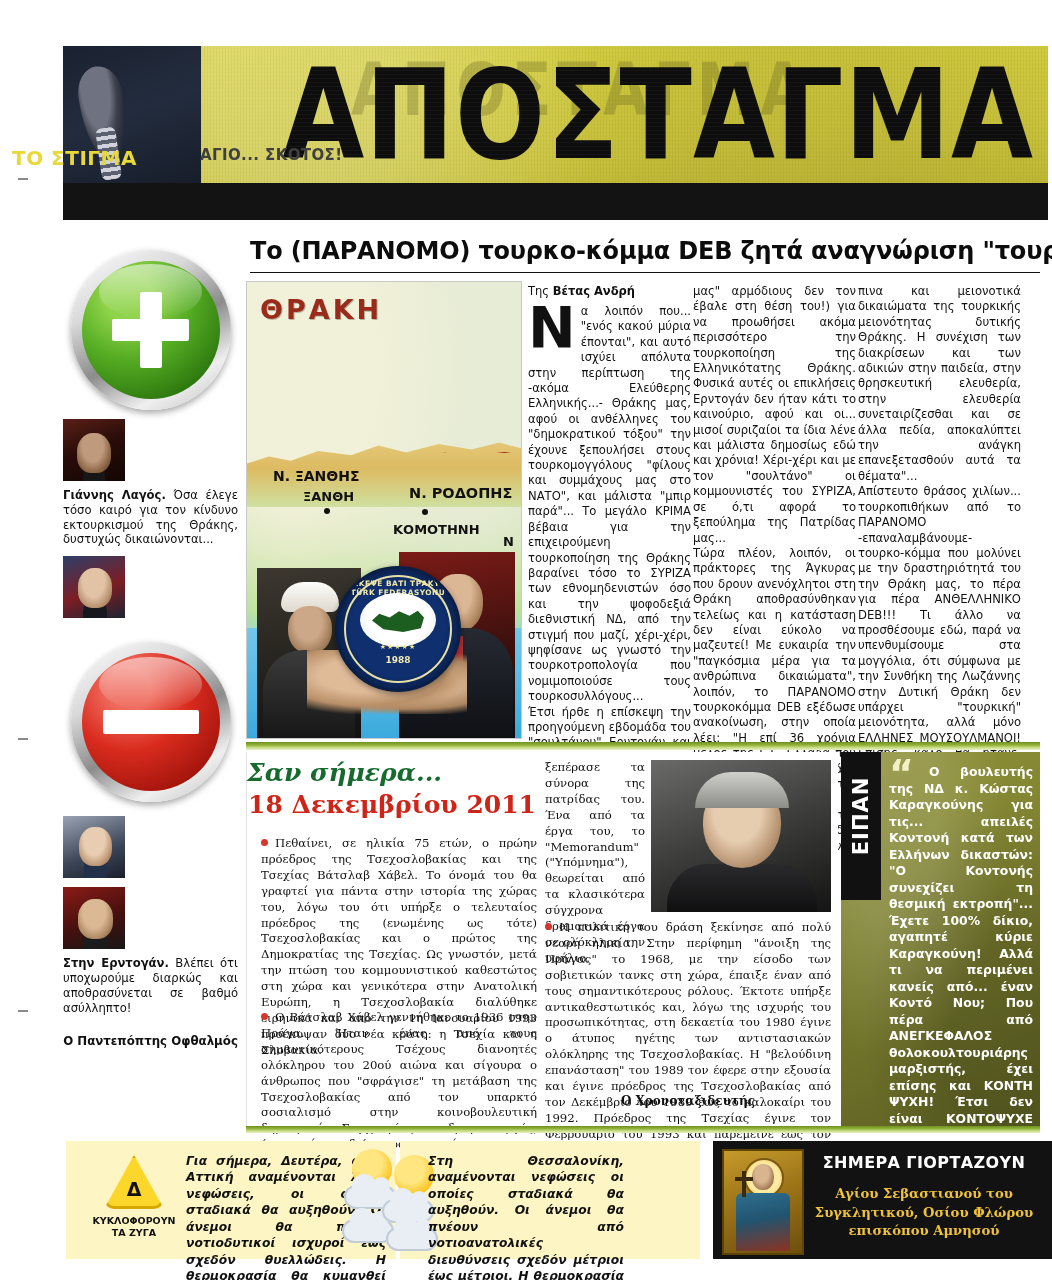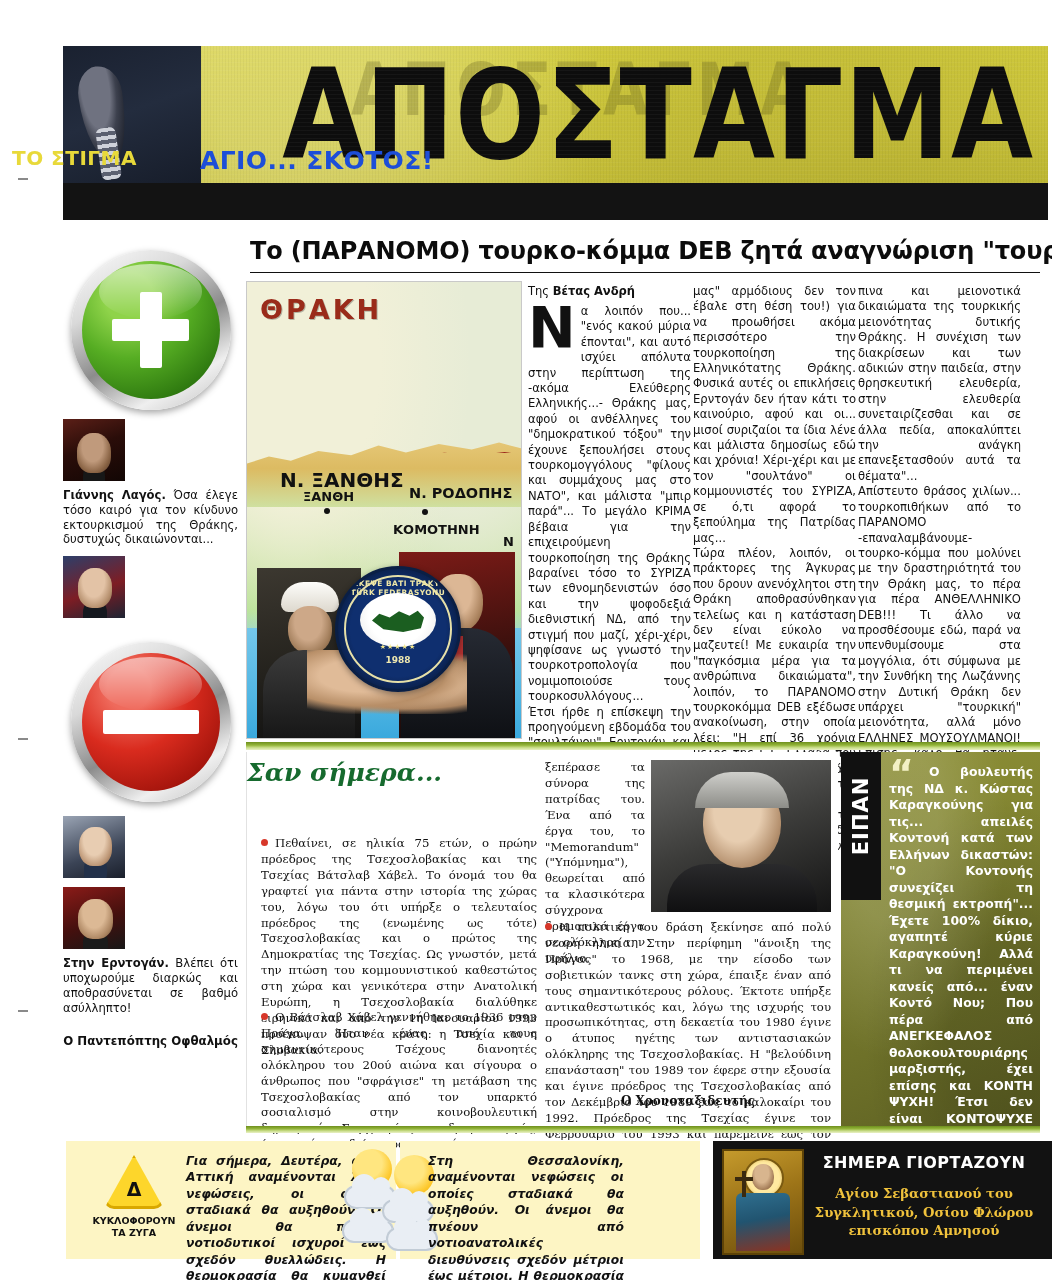--- a/index.html
+++ b/index.html
@@ -38,21 +38,21 @@
   .mast-photo{position:absolute;left:0;top:0;width:138px;height:174px;
     background:linear-gradient(160deg,#1a2130 0%,#232c3e 40%,#121722 100%);overflow:hidden;}
   .mast-photo .hand{position:absolute;left:18px;top:20px;width:44px;height:96px;
     background:radial-gradient(ellipse at 40% 22%,#6f7280 0 38%,#3d414e 55%,#20242f 80%);
     border-radius:48% 52% 40% 60%/30% 30% 70% 70%;transform:rotate(-8deg);}
   .mast-photo .hand:after{content:"";position:absolute;left:12px;top:62px;width:20px;height:52px;
     background:repeating-linear-gradient(0deg,#cfd2da 0 4px,#5b6070 4px 8px);border-radius:6px;}
   .mast-black{position:absolute;left:138px;top:137px;width:847px;height:37px;background:#131313;}
   .mast-blacklabel{position:absolute;left:0;top:137px;width:138px;height:37px;background:#131313;}
   .stigma{position:absolute;left:12px;top:146px;font-size:20px;font-weight:bold;color:#e8d93a;letter-spacing:.5px;}
-  .skotos{position:absolute;left:200px;top:146px;font-size:25px;font-weight:bold;color:#1d4ed8;letter-spacing:.4px;text-align:right;}
+  .skotos{position:absolute;left:200px;top:146px;font-size:15px;font-weight:bold;color:#404040;letter-spacing:.4px;text-align:right;}
 
   
   .headline{position:absolute;left:250px;top:236px;width:790px;height:32px;
     font-size:25px;font-weight:bold;color:#0c0c0c;white-space:nowrap;
     transform:scaleX(.96);transform-origin:left center;letter-spacing:-.2px;}
   .hl-rule{position:absolute;left:250px;top:272px;width:790px;height:1px;background:#111;}
 
   
   .sidebar{position:absolute;left:63px;top:250px;width:175px;}
   .badge{width:160px;height:160px;margin:0 auto;position:relative;}
@@ -102,21 +102,21 @@
     background:linear-gradient(180deg,#e7c97a 0%,#dcbb62 45%,#cfe0a0 100%);
     clip-path:polygon(0 38%,8% 28%,16% 34%,26% 20%,38% 26%,48% 12%,58% 22%,70% 10%,82% 18%,92% 8%,100% 16%,100% 100%,0 100%);}
   .map-border{position:absolute;left:0;top:168px;width:274px;height:30px;
     border-top:3px solid #9c2a1c;
     clip-path:polygon(0 40%,9% 25%,18% 34%,28% 18%,40% 25%,50% 10%,60% 20%,72% 8%,84% 16%,94% 6%,100% 14%,100% 100%,0 100%);}
   .map-sea{position:absolute;left:0;bottom:0;width:274px;height:110px;
     background:linear-gradient(180deg,#74c6ea 0%,#53b7e4 60%,#3aa9dd 100%);}
   .map-label{position:absolute;font-weight:bold;color:#111;}
   .map-thraki{left:13px;top:12px;font-size:27px;color:#9a2b1a;letter-spacing:3px;
     text-shadow:1px 1px 0 rgba(0,0,0,.25);}
-  .map-xanthis{left:26px;top:186px;font-size:20px;margin-left:7px;}
+  .map-xanthis{left:26px;top:186px;font-size:14px;}
   .map-xanthi{left:56px;top:207px;font-size:13px;}
   .map-rodopis{left:162px;top:203px;font-size:14.5px;}
   .map-komotini{left:146px;top:240px;font-size:13px;}
   .map-n{left:256px;top:252px;font-size:13px;}
   .map-dot{position:absolute;width:6px;height:6px;border-radius:50%;background:#111;}
   .emblem{position:absolute;left:88px;top:284px;width:120px;height:120px;border-radius:50%;
     background:radial-gradient(circle at 50% 50%,#0f2f6f 0 56%,#0b2352 70%,#06183a 100%);
     border:3px solid #0a1f45;box-shadow:0 2px 6px rgba(0,0,0,.4);overflow:hidden;}
   .emblem .ring-txt{position:absolute;inset:6px;border-radius:50%;border:2px solid #e6e0a8;}
   .emblem .inner{position:absolute;left:22px;top:24px;width:76px;height:54px;border-radius:50%;
@@ -359,20 +359,21 @@
 
   <div class="col col3">
     <p>πινα και μειονοτικά δικαιώματα της τουρκικής μειονότητας δυτικής Θράκης. Η συνέχιση των διακρίσεων και των αδικιών στην παιδεία, στην θρησκευτική ελευθερία, στην ελευθερία συνεταιρίζεσθαι και σε άλλα πεδία, αποκαλύπτει την ανάγκη επανεξετασθούν αυτά τα θέματα"...</p>
     <p>Απίστευτο θράσος χιλίων... τουρκοπιθήκων από το ΠΑΡΑΝΟΜΟ -επαναλαμβάνουμε- τουρκο-κόμμα που μολύνει με την δραστηριότητά του την Θράκη μας, το πέρα για πέρα ΑΝΘΕΛΛΗΝΙΚΟ DEB!!! Τι άλλο να προσθέσουμε εδώ, παρά να υπενθυμίσουμε στα μογγόλια, ότι σύμφωνα με την Συνθήκη της Λωζάννης στην Δυτική Θράκη δεν υπάρχει "τουρκική" μειονότητα, αλλά μόνο ΕΛΛΗΝΕΣ ΜΟΥΣΟΥΛΜΑΝΟΙ! Επίσης, καλό θα ήτανε, επειδή η κατάσταση ολοένα και εκτραχύνεται, να υπάρξει επιτέλους άμεση παρέμβαση Εισαγγελέα για αυτές τις συνεχείς παραβιάσεις της Συνθήκης της Λωζάννης από πλευράς των πρακτόρων της Άγκυρας!</p>
   </div>
 
   <div class="gdiv"></div>
 
   <div class="ssbox">
     <div class="ss-title">Σαν σήμερα...</div>
+    <div class="ss-date">18 Δεκεμβρίου 2011</div>
 
     <div class="ss-col ss-a">
       <span class="bullet"></span><span>Πεθαίνει, σε ηλικία 75 ετών, ο πρώην πρόεδρος της Τσεχοσλοβακίας και της Τσεχίας Βάτσλαβ Χάβελ. Το όνομά του θα γραφτεί για πάντα στην ιστορία της χώρας του, λόγω του ότι υπήρξε ο τελευταίος πρόεδρος της (ενωμένης ως τότε) Τσεχοσλοβακίας και ο πρώτος της Δημοκρατίας της Τσεχίας. Ως γνωστόν, μετά την πτώση του κομμουνιστικού καθεστώτος στη χώρα και γενικότερα στην Ανατολική Ευρώπη, η Τσεχοσλοβακία διαλύθηκε ειρηνικά και από την 1η Ιανουαρίου 1993 προέκυψαν δύο νέα κράτη: η Τσεχία και η Σλοβακία.</span>
     </div>
 
     <div class="ss-col ss-b">
       <span class="bullet"></span><span>Ο Βάτσλαβ Χάβελ γεννήθηκε το 1936 στην Πράγα. Ήταν ένας από τους σημαντικότερους Τσέχους διανοητές ολόκληρου του 20ού αιώνα και σίγουρα ο άνθρωπος που "σφράγισε" τη μετάβαση της Τσεχοσλοβακίας από τον υπαρκτό σοσιαλισμό στην κοινοβουλευτική δημοκρατία. Συγγραφέας και δραματουργός, έγινε γρήγορα διάσημος και η φήμη του</span>
     </div>
 
     <div class="ss-col ss-c">ξεπέρασε τα σύνορα της πατρίδας του. Ένα από τα έργα του, το "Memorandum" ("Υπόμνημα"), θεωρείται από τα κλασικότερα σύγχρονα δραματικά έργα σε ολόκληρη την υφήλιο.</div>

